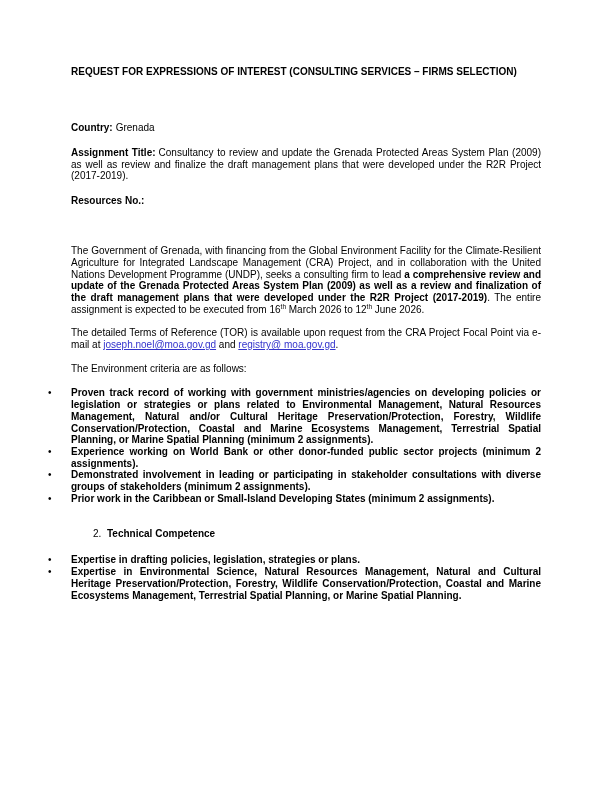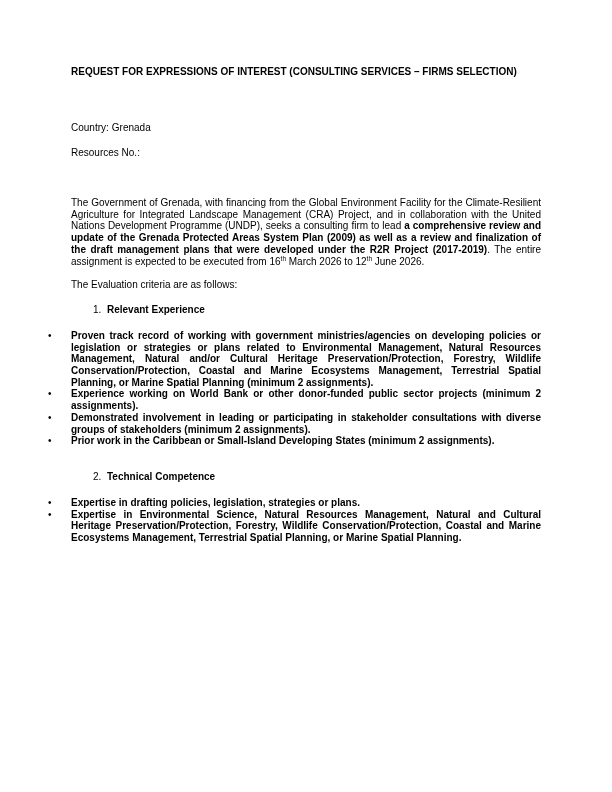--- a/index.html
+++ b/index.html
@@ -25,21 +25,21 @@
   .doc-title {
     font-weight: bold;
     line-height: 12px;
     white-space: nowrap;
     margin: 0 0 44px 0;
   }
   .field {
     line-height: 12px;
     margin: 0 0 13px 0;
   }
-  .label { font-weight: normal; }
+  .label { font-weight: bold; }
   .value { margin-left: 3px; }
   .para {
     margin: 0 0 12px 0;
     line-height: 11.7px;
     text-align: justify;
   }
   .para.assignment { margin-bottom: 13px; }
   .field.reference { margin-bottom: 38px; }
   .para.criteria { margin-bottom: 13px; text-align: left; }
   sup {
@@ -91,34 +91,35 @@
 <div class="page">
 
   <div class="doc-title">REQUEST FOR EXPRESSIONS OF INTEREST (CONSULTING SERVICES – FIRMS SELECTION)</div>
 
   <div class="field">
     <span class="label">Country:</span><span class="value">Grenada</span>
   </div>
 
 
 
+  <p class="para assignment">
+    <span class="label">Assignment Title:</span><span class="value">Consultancy to review and update the Grenada Protected Areas System Plan (2009) as well as review and finalize the draft management plans that were developed under the R2R Project (2017-2019).</span>
+  </p>
 
   <div class="field reference">
     <span class="label">Resources No.:</span><span class="value"></span>
   </div>
 
   <p class="para"><span>The Government of Grenada, with financing from the Global Environment Facility for the Climate-Resilient Agriculture for Integrated Landscape Management (CRA) Project, and in collaboration with the United Nations Development Programme (UNDP), seeks a consulting firm to lead </span><b>a comprehensive review and update of the Grenada Protected Areas System Plan (2009) as well as a review and finalization of the draft management plans that were developed under the R2R Project (2017-2019)</b><span>. The entire assignment is expected to be executed from 16</span><sup>th</sup><span> March 2026 to 12</span><sup>th</sup><span> June 2026.</span></p>
 
+  <p class="para"><span>The detailed Terms of Reference (TOR) is available upon request from the CRA Project Focal Point via e-mail at </span><a class="email-link">joseph.noel@moa.gov.gd</a><span> and </span><a class="email-link">registry@ moa.gov.gd</a><span>.</span></p>
 
 
-  <p class="para criteria">The Evaluation criteria are as follows:</p>
+  <p class="para criteria">The Environment criteria are as follows:</p>
 
-  <div class="section-heading">
-    <span class="section-number">1.</span><span class="section-title">Relevant Experience</span>
-  </div>
 
   <ul class="bullets">
     <li>
         <span class="marker">•</span>
         <span class="btext">Proven track record of working with government ministries/agencies on developing policies or legislation or strategies or plans related to Environmental Management, Natural Resources Management, Natural and/or Cultural Heritage Preservation/Protection, Forestry, Wildlife Conservation/Protection, Coastal and Marine Ecosystems Management, Terrestrial Spatial Planning, or Marine Spatial Planning (minimum 2 assignments).</span>
       </li>
     <li>
         <span class="marker">•</span>
         <span class="btext">Experience working on World Bank or other donor-funded public sector projects (minimum 2 assignments).</span>
       </li>

